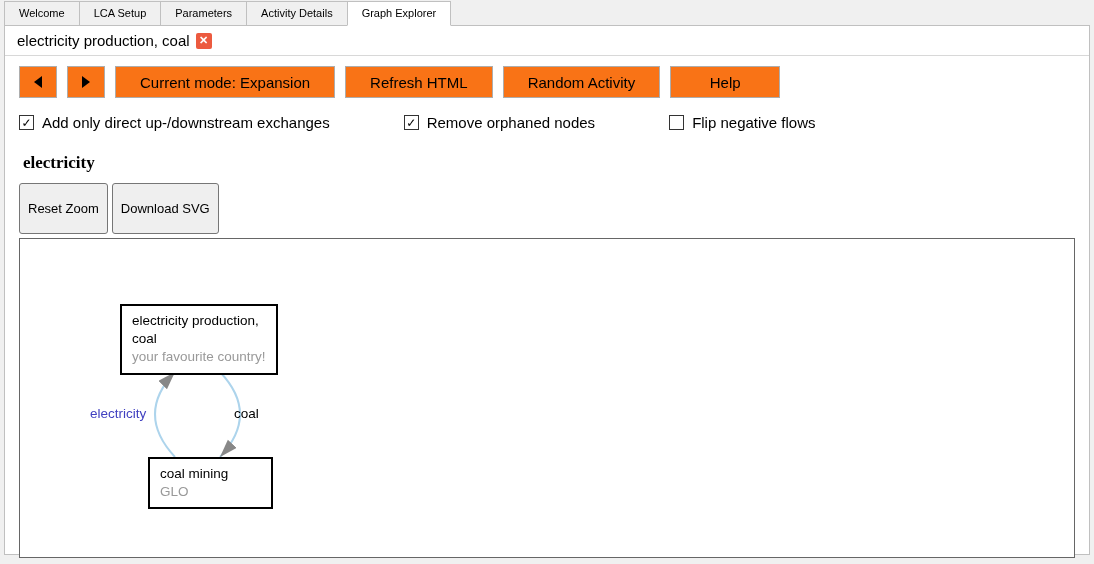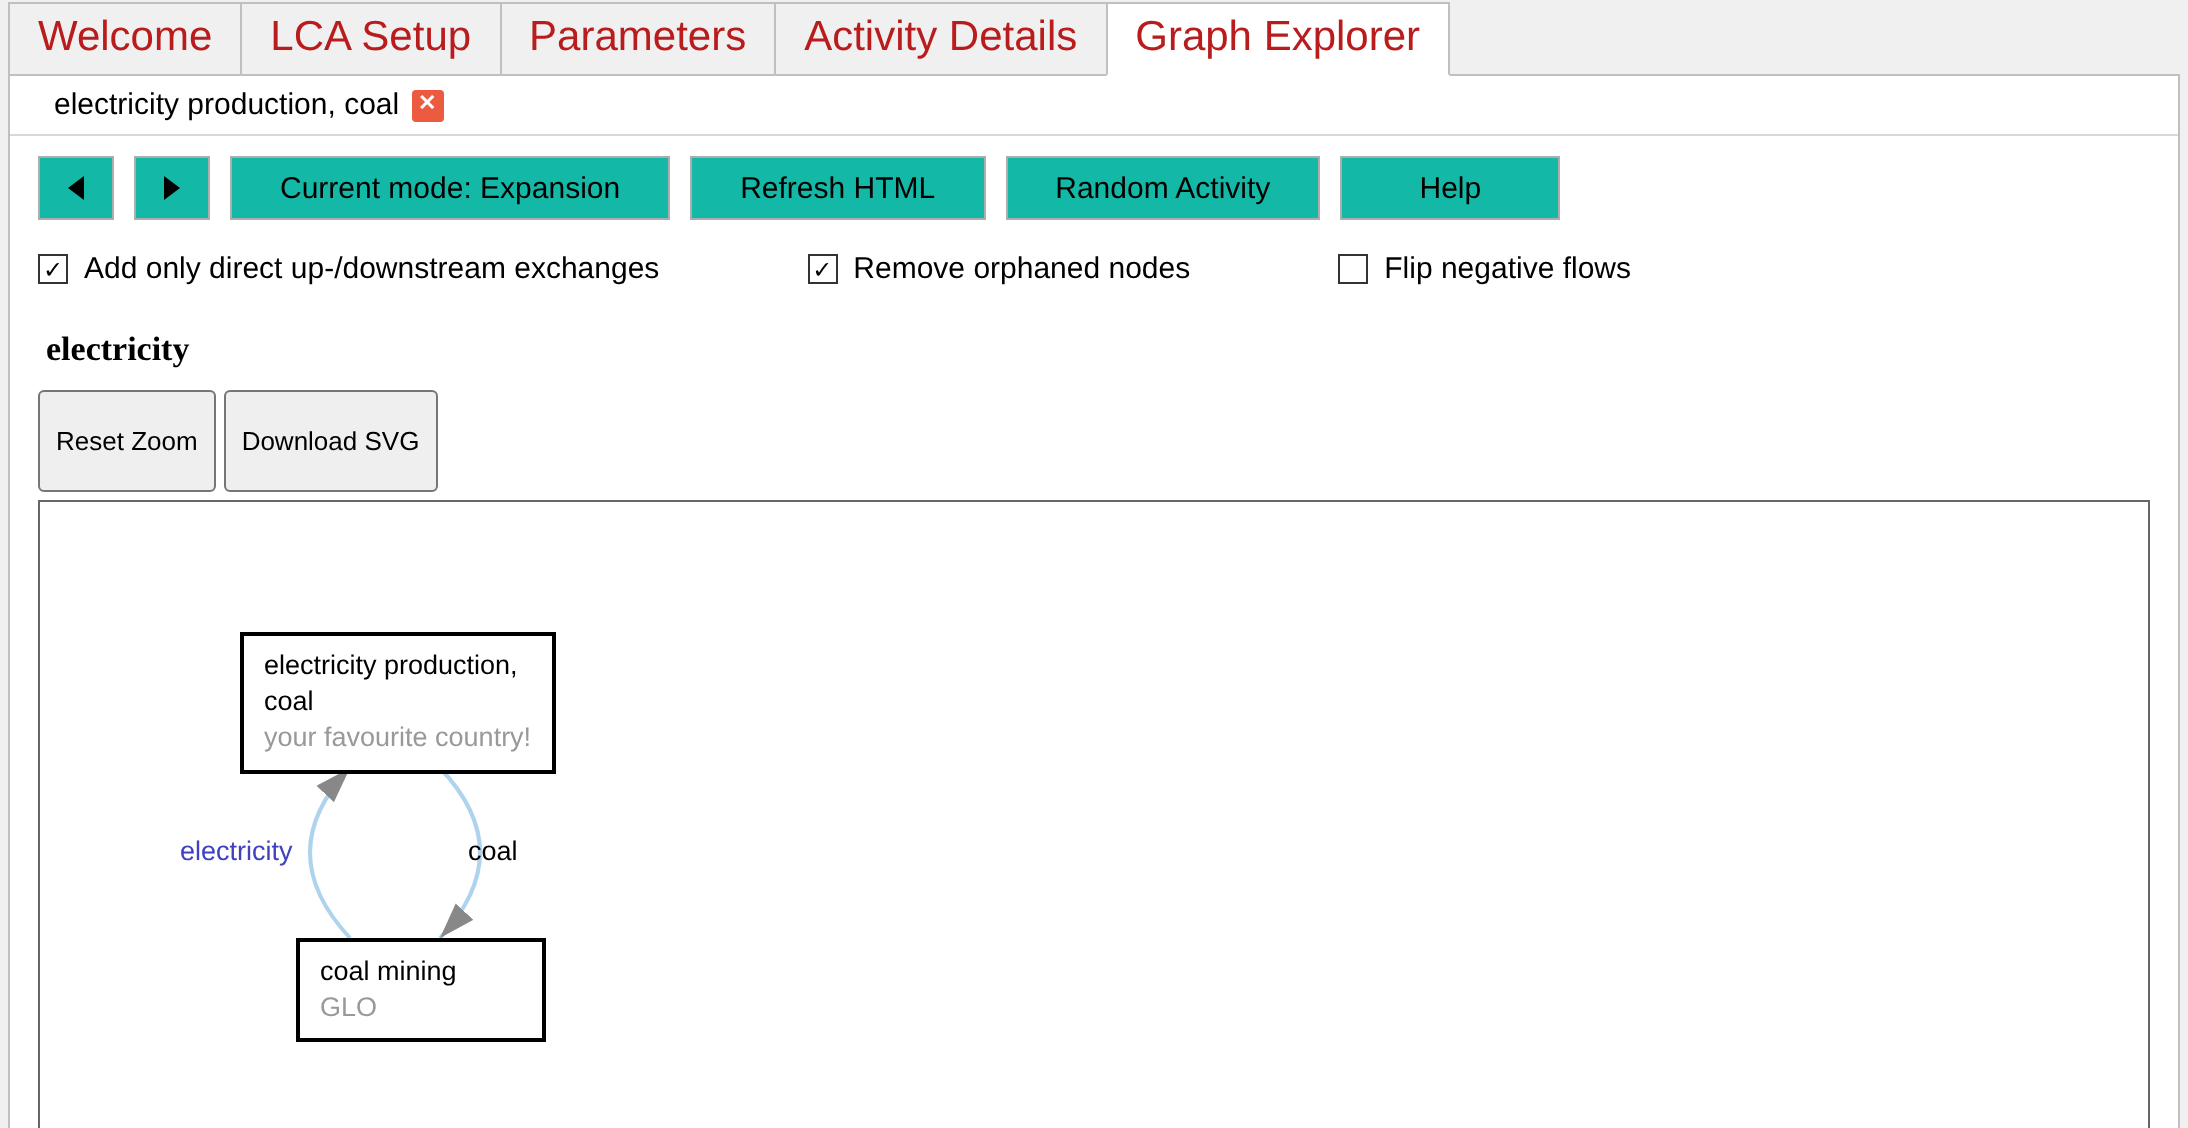--- a/index.html
+++ b/index.html
@@ -21,42 +21,42 @@
     display: flex;
     background: #f0f0f0;
     padding-left: 4px;
     padding-top: 1px;
   }
   .top-tab {
     padding: 5px 14px 6px 14px;
     border: 1px solid #c0c0c0;
     background: #f0f0f0;
     margin-right: -1px;
-    font-size: 21px;
-    color: #b91c1c;
+    font-size: 11px;
+    color: #000000;
     cursor: pointer;
     position: relative;
   }
   .top-tab.active {
     background: #fff;
     border-bottom: 1px solid #fff;
     z-index: 2;
   }
   .content {
     background: #fff;
     border: 1px solid #c0c0c0;
     margin: 0 4px;
     margin-top: -1px;
     padding: 0;
     height: 530px;
   }
   .sub-tab-row {
     display: flex;
     align-items: center;
-    padding: 4px 16px;
+    padding: 4px 6px;
     border-bottom: 1px solid #d8d8d8;
   }
   .sub-tab {
     padding: 2px 6px;
     font-size: 15px;
     display: flex;
     align-items: center;
     gap: 6px;
   }
   .close-btn {
@@ -73,21 +73,21 @@
     cursor: pointer;
     font-weight: bold;
   }
   .toolbar {
     display: flex;
     gap: 10px;
     padding: 10px 14px;
     align-items: center;
   }
   .btn {
-    background: #14b8a6;
+    background: #f97316;
     border: 1px solid #adadad;
     padding: 5px 24px;
     font-size: 15px;
     font-family: inherit;
     cursor: pointer;
     min-height: 32px;
     display: flex;
     align-items: center;
     justify-content: center;
   }

